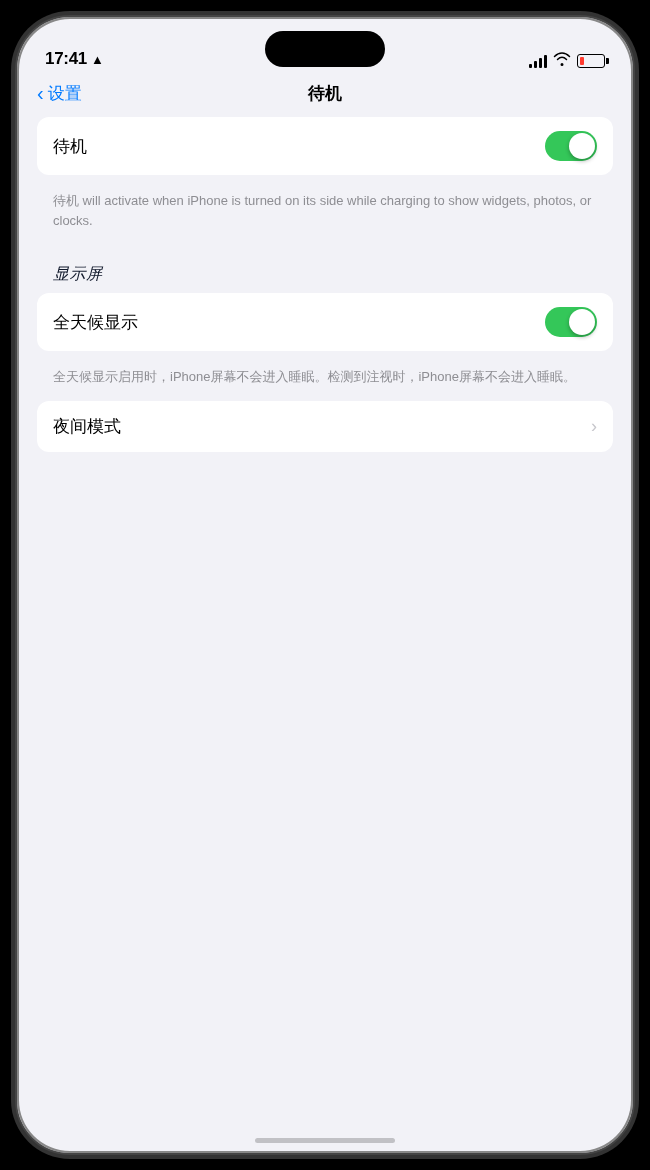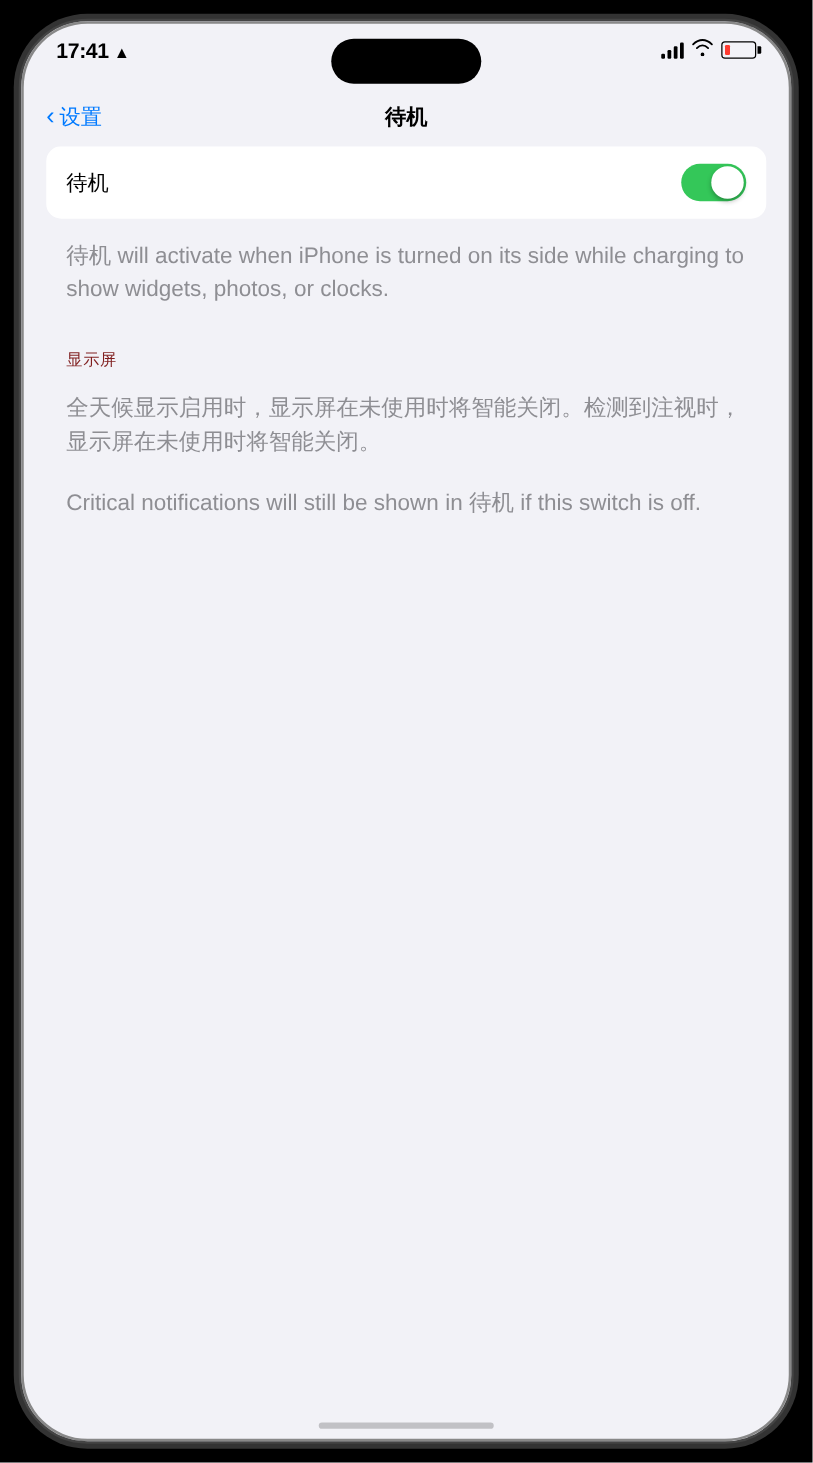--- a/index.html
+++ b/index.html
@@ -45,21 +45,21 @@
       width: 5px;
       height: 90px;
       background: #555;
       border-radius: 0 3px 3px 0;
     }
 
     
     .status-bar {
       display: flex;
       justify-content: space-between;
-      align-items: flex-start;
+      align-items: flex-end;
       padding: 14px 28px 0 28px;
       height: 52px;
     }
 
     .status-time {
       font-size: 17px;
       font-weight: 600;
       color: #000;
       letter-spacing: -0.3px;
     }
@@ -210,34 +210,35 @@
       background: #fff;
       border-radius: 50%;
       position: absolute;
       top: 2px;
       right: 2px;
       box-shadow: 0 2px 4px rgba(0,0,0,0.3);
     }
 
     
     .description {
-      font-size: 18px;
+      font-size: 13px;
       color: #8e8e93;
       padding: 8px 16px 14px 16px;
       line-height: 1.5;
     }
 
     
     .section-header {
-      font-size: 13px;
-      color: #7f1d1d;
+      font-size: 16px;
+      color: #0f172a;
       text-transform: uppercase;
       letter-spacing: 0.5px;
       padding: 20px 16px 8px 16px;
       font-weight: 400;
+      font-style: italic;
     }
 
     
     .home-indicator {
       position: absolute;
       bottom: 10px;
       left: 50%;
       transform: translateX(-50%);
       width: 140px;
       height: 5px;
@@ -293,22 +294,36 @@
         <span class="card-row-label">待机</span>
         <div class="toggle">
           <div class="toggle-knob"></div>
         </div>
       </div>
     </div>
     <div class="description">待机 will activate when iPhone is turned on its side while charging to show widgets, photos, or clocks.</div>
 
     <div class="section-header">显示屏</div>
 
-    <div class="description">全天候显示启用时，显示屏在未使用时将智能关闭。检测到注视时，显示屏在未使用时将智能关闭。</div>
-
-
-
-    <div class="description">Critical notifications will still be shown in 待机 if this switch is off.</div>
+    <div class="card">
+
+      <div class="card-row">
+        <span class="card-row-label">全天候显示</span>
+        <div class="toggle">
+          <div class="toggle-knob"></div>
+        </div>
+      </div>
+    </div>
+    <div class="description">全天候显示启用时，iPhone屏幕不会进入睡眠。检测到注视时，iPhone屏幕不会进入睡眠。</div>
+
+    <div class="card">
+      <div class="card-row">
+        <span class="card-row-label">夜间模式</span>
+        <span class="card-chevron">›</span>
+      </div>
+    </div>
+
+
 
   </div>
 
   <div class="home-indicator"></div>
 </div>
 
 </body></html>

